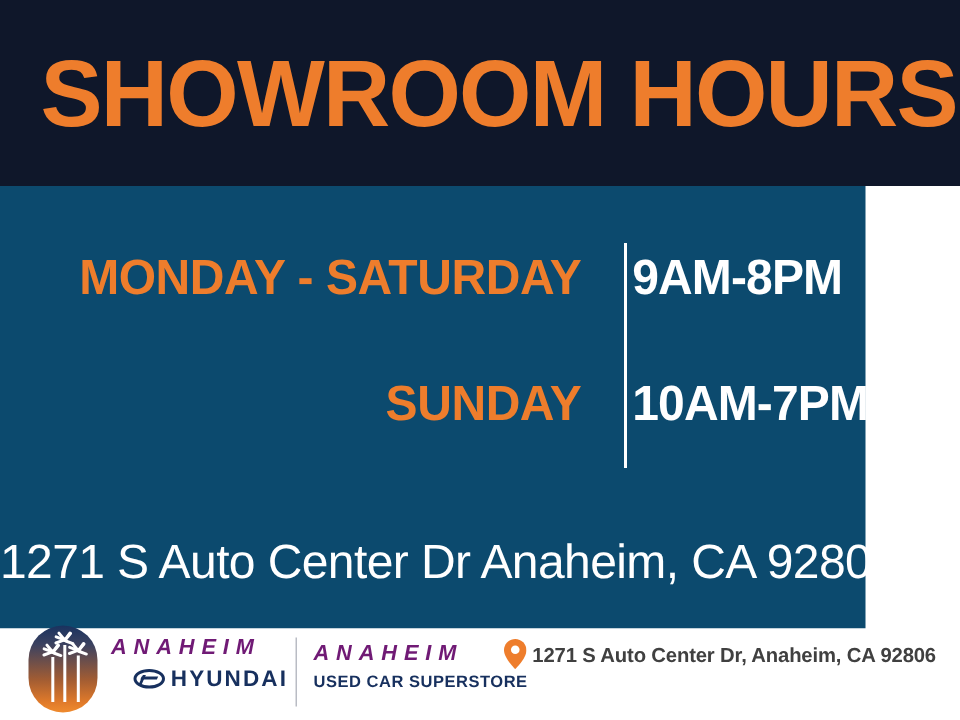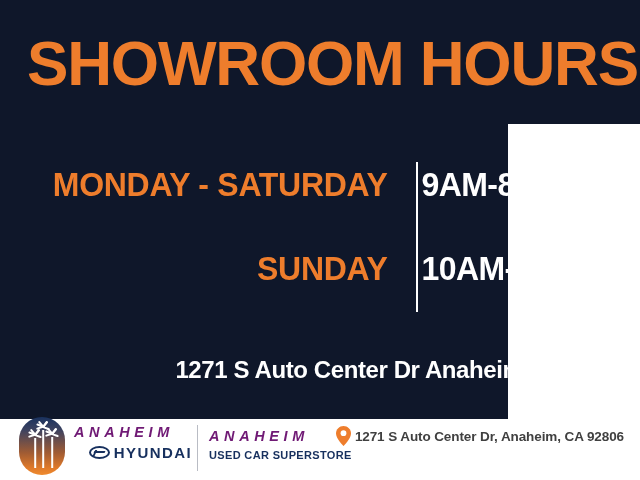--- a/index.html
+++ b/index.html
@@ -27,22 +27,22 @@
     line-height:1;
     transform:scaleX(0.985);
     transform-origin:left center;
     white-space:nowrap;
     position:relative;
     top:1px;
   }
 
   
   .navy-panel{
-    position:absolute; left:0; top:124px; width:508px; height:295px;
-    background:#0f172a;
+    position:absolute; left:0; top:124px; width:577px; height:295px;
+    background:#0c4a6e;
   }
 
   
   .hours{
     position:absolute; left:0; top:16px; width:640px; height:180px;
   }
   .hours-row{
     display:flex; align-items:center; width:640px; height:74px;
   }
   .hours-row.r1{ margin-top:8px; }
@@ -72,24 +72,24 @@
   .hours-divider{
     position:absolute;
     left:416px; top:22px;
     width:2px; height:150px;
     background:#ffffff;
   }
 
   
   .address-line{
     position:absolute; left:0; top:232px; width:640px;
-    text-align:right;
+    text-align:left;
     color:#ffffff;
-    font-size:24px;
-    font-weight:bold;
+    font-size:32px;
+    font-weight:normal;
     letter-spacing:-0.4px;
     white-space:nowrap;
   }
 
   
   .footer{
     position:absolute; left:0; top:419px; width:640px; height:61px;
     background:#ffffff;
   }
 

